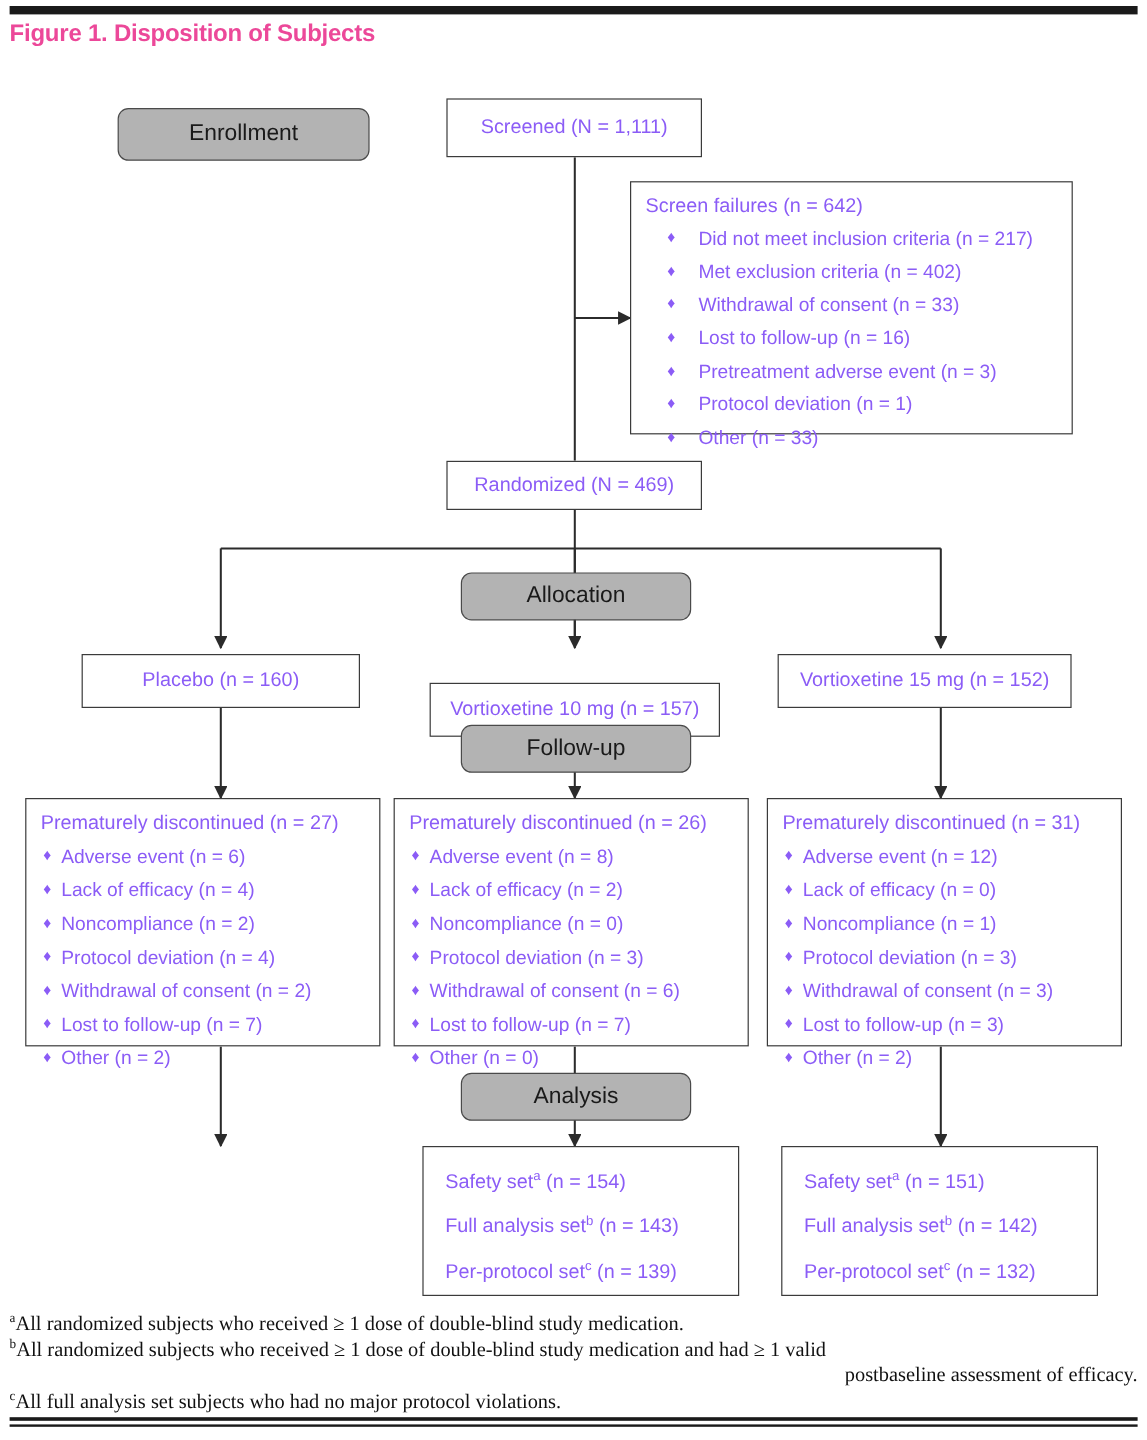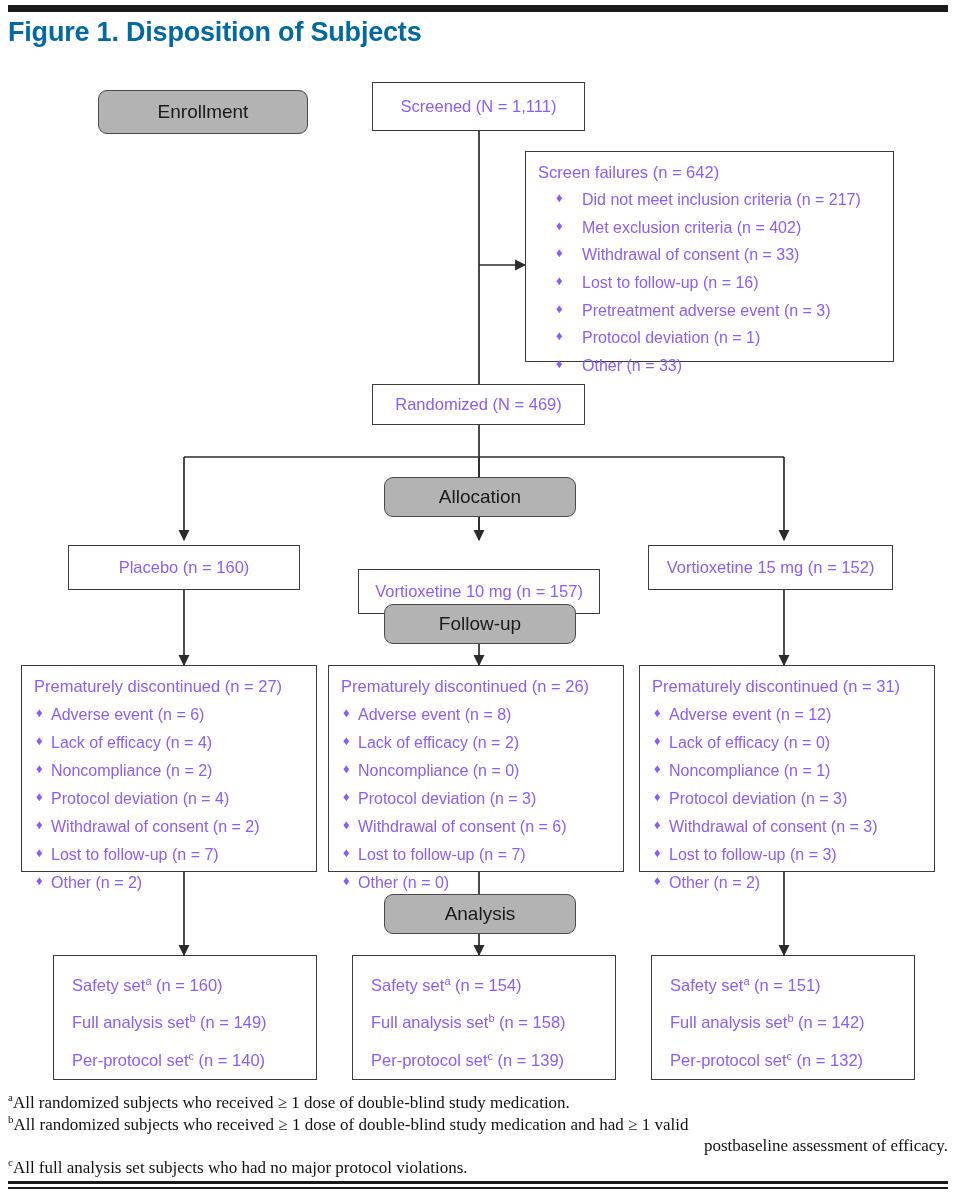--- a/index.html
+++ b/index.html
@@ -25,25 +25,25 @@
     width: 940px;
     height: 7px;
     background: #1a1a1a;
   }
 
   
   #fig-title {
     position: absolute;
     left: 8px;
     top: 17px;
-    font-size: 27px;
+    font-size: 20px;
     font-weight: bold;
     letter-spacing: -0.2px;
     white-space: nowrap;
-    color: #0369a1;
+    color: #ec4899;
   }
 
   
   #diagram {
     position: absolute;
     left: 0;
     top: 0;
     width: 956px;
     height: 1200px;
   }
@@ -326,29 +326,24 @@
       <li><span class="bullet">♦</span><span>Adverse event (n = 12)</span></li>
       <li><span class="bullet">♦</span><span>Lack of efficacy (n = 0)</span></li>
       <li><span class="bullet">♦</span><span>Noncompliance (n = 1)</span></li>
       <li><span class="bullet">♦</span><span>Protocol deviation (n = 3)</span></li>
       <li><span class="bullet">♦</span><span>Withdrawal of consent (n = 3)</span></li>
       <li><span class="bullet">♦</span><span>Lost to follow-up (n = 3)</span></li>
       <li><span class="bullet">♦</span><span>Other (n = 2)</span></li>
     </ul>
   </div>
 
-  <div class="node setbox" style="left:53px; top:955px; width:264px; height:125px;">
-    <div class="setline"><span>Safety set</span><sup>a</sup><span> (n = 160)</span></div>
-    <div class="setline"><span>Full analysis set</span><sup>b</sup><span> (n = 149)</span></div>
-    <div class="setline"><span>Per-protocol set</span><sup>c</sup><span> (n = 140)</span></div>
-  </div>
 
   <div class="node setbox" style="left:352px; top:955px; width:264px; height:125px;">
     <div class="setline"><span>Safety set</span><sup>a</sup><span> (n = 154)</span></div>
-    <div class="setline"><span>Full analysis set</span><sup>b</sup><span> (n = 158)</span></div>
+    <div class="setline"><span>Full analysis set</span><sup>b</sup><span> (n = 143)</span></div>
     <div class="setline"><span>Per-protocol set</span><sup>c</sup><span> (n = 139)</span></div>
   </div>
 
   <div class="node setbox" style="left:651px; top:955px; width:264px; height:125px;">
     <div class="setline"><span>Safety set</span><sup>a</sup><span> (n = 151)</span></div>
     <div class="setline"><span>Full analysis set</span><sup>b</sup><span> (n = 142)</span></div>
     <div class="setline"><span>Per-protocol set</span><sup>c</sup><span> (n = 132)</span></div>
   </div>
 
 </div>

